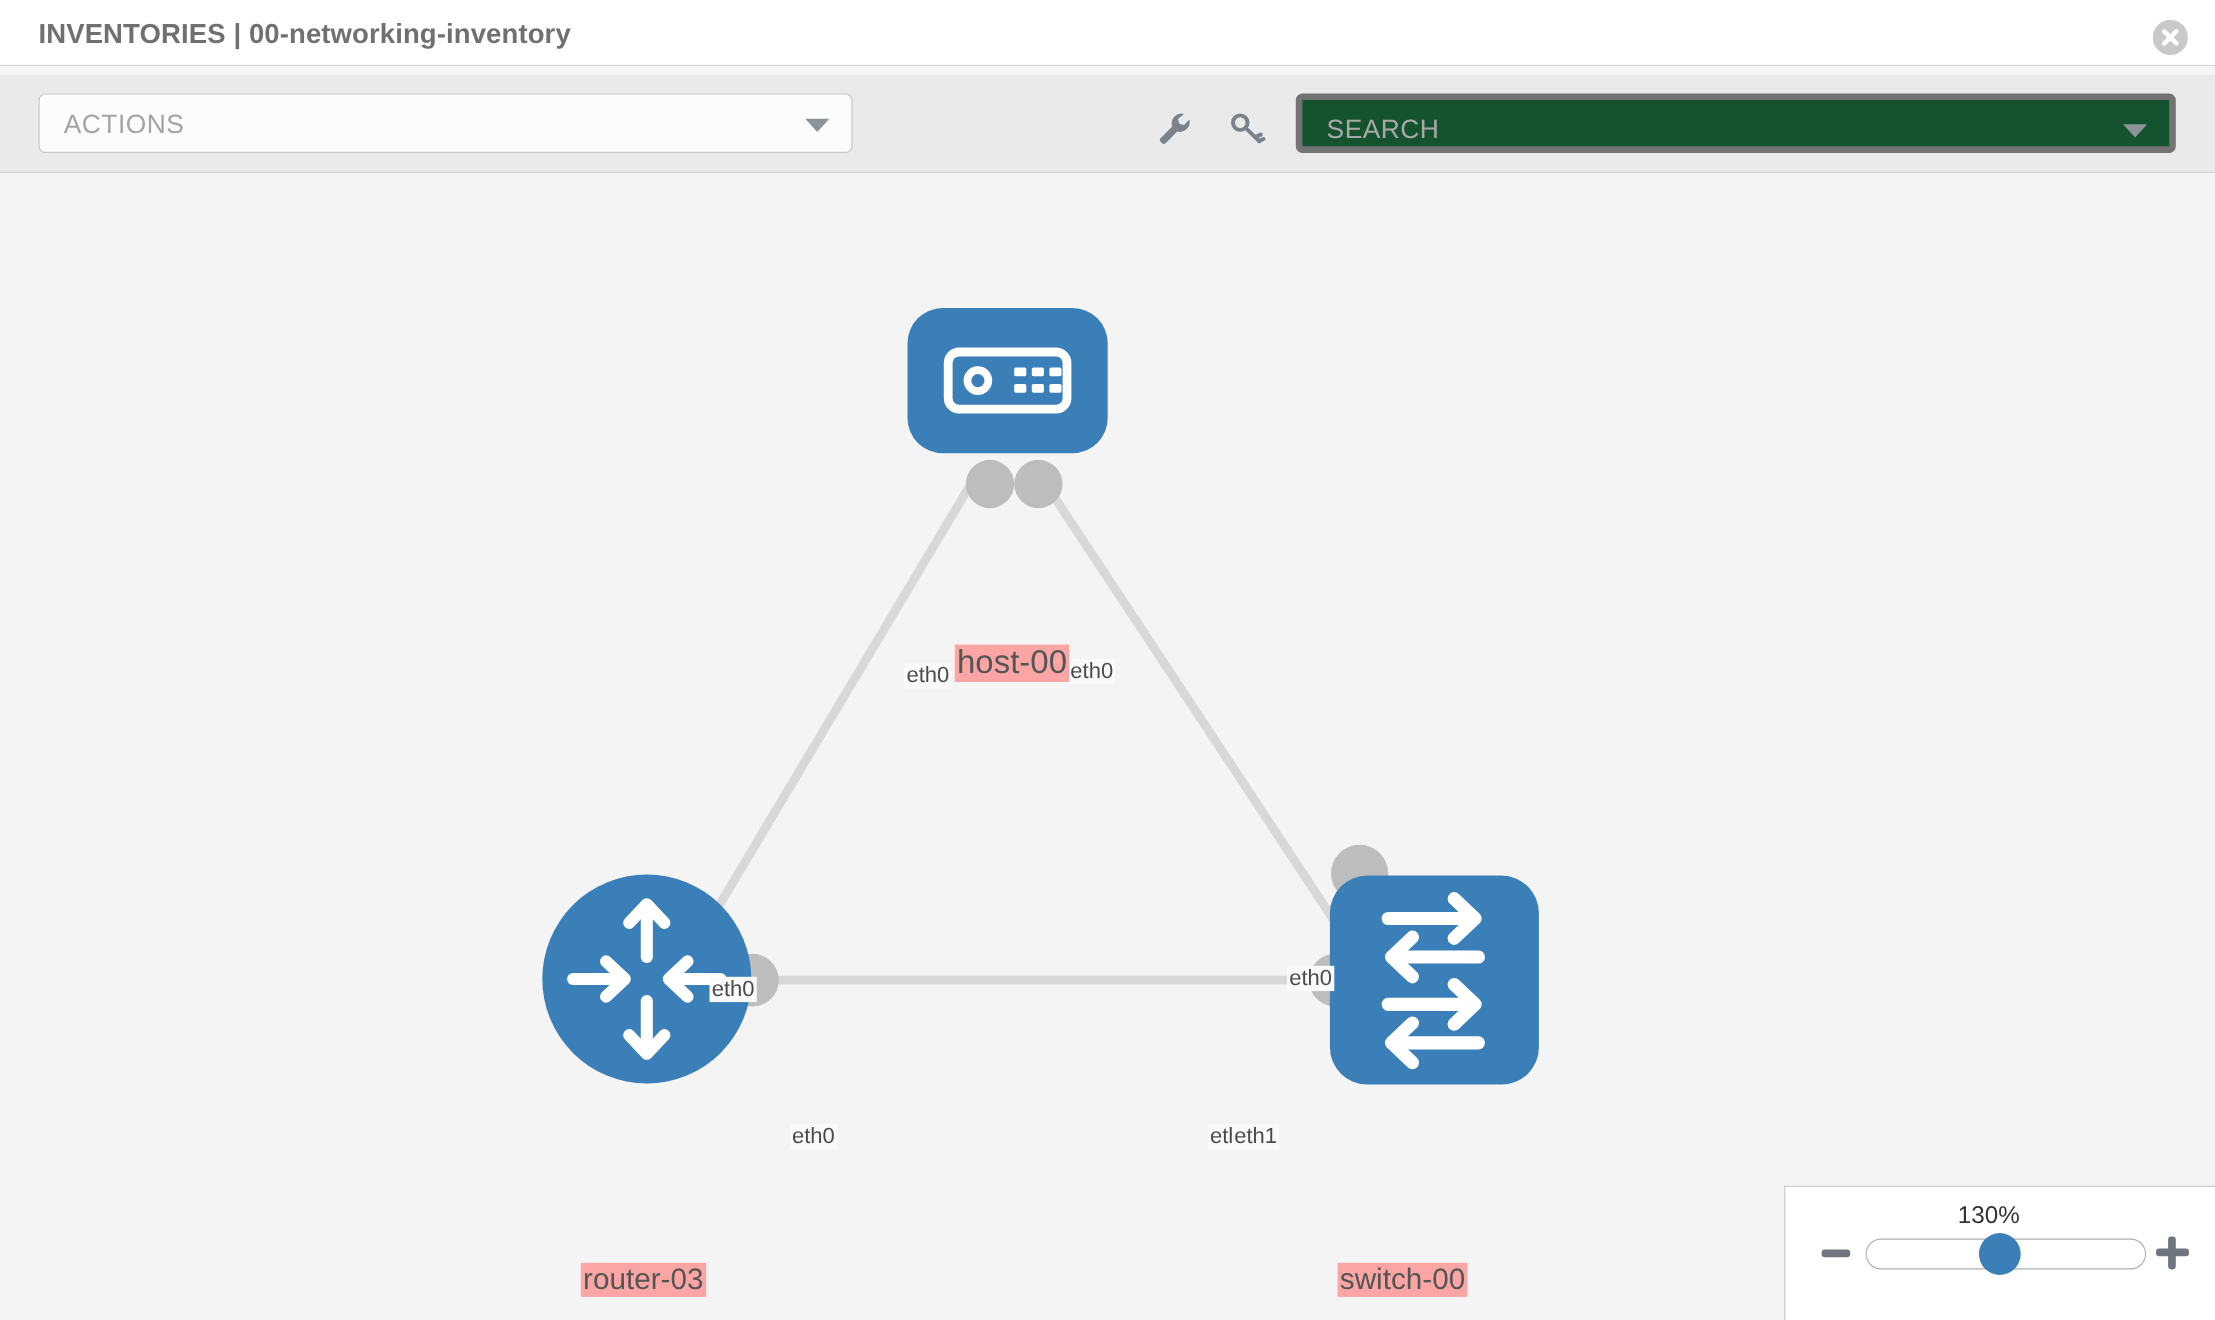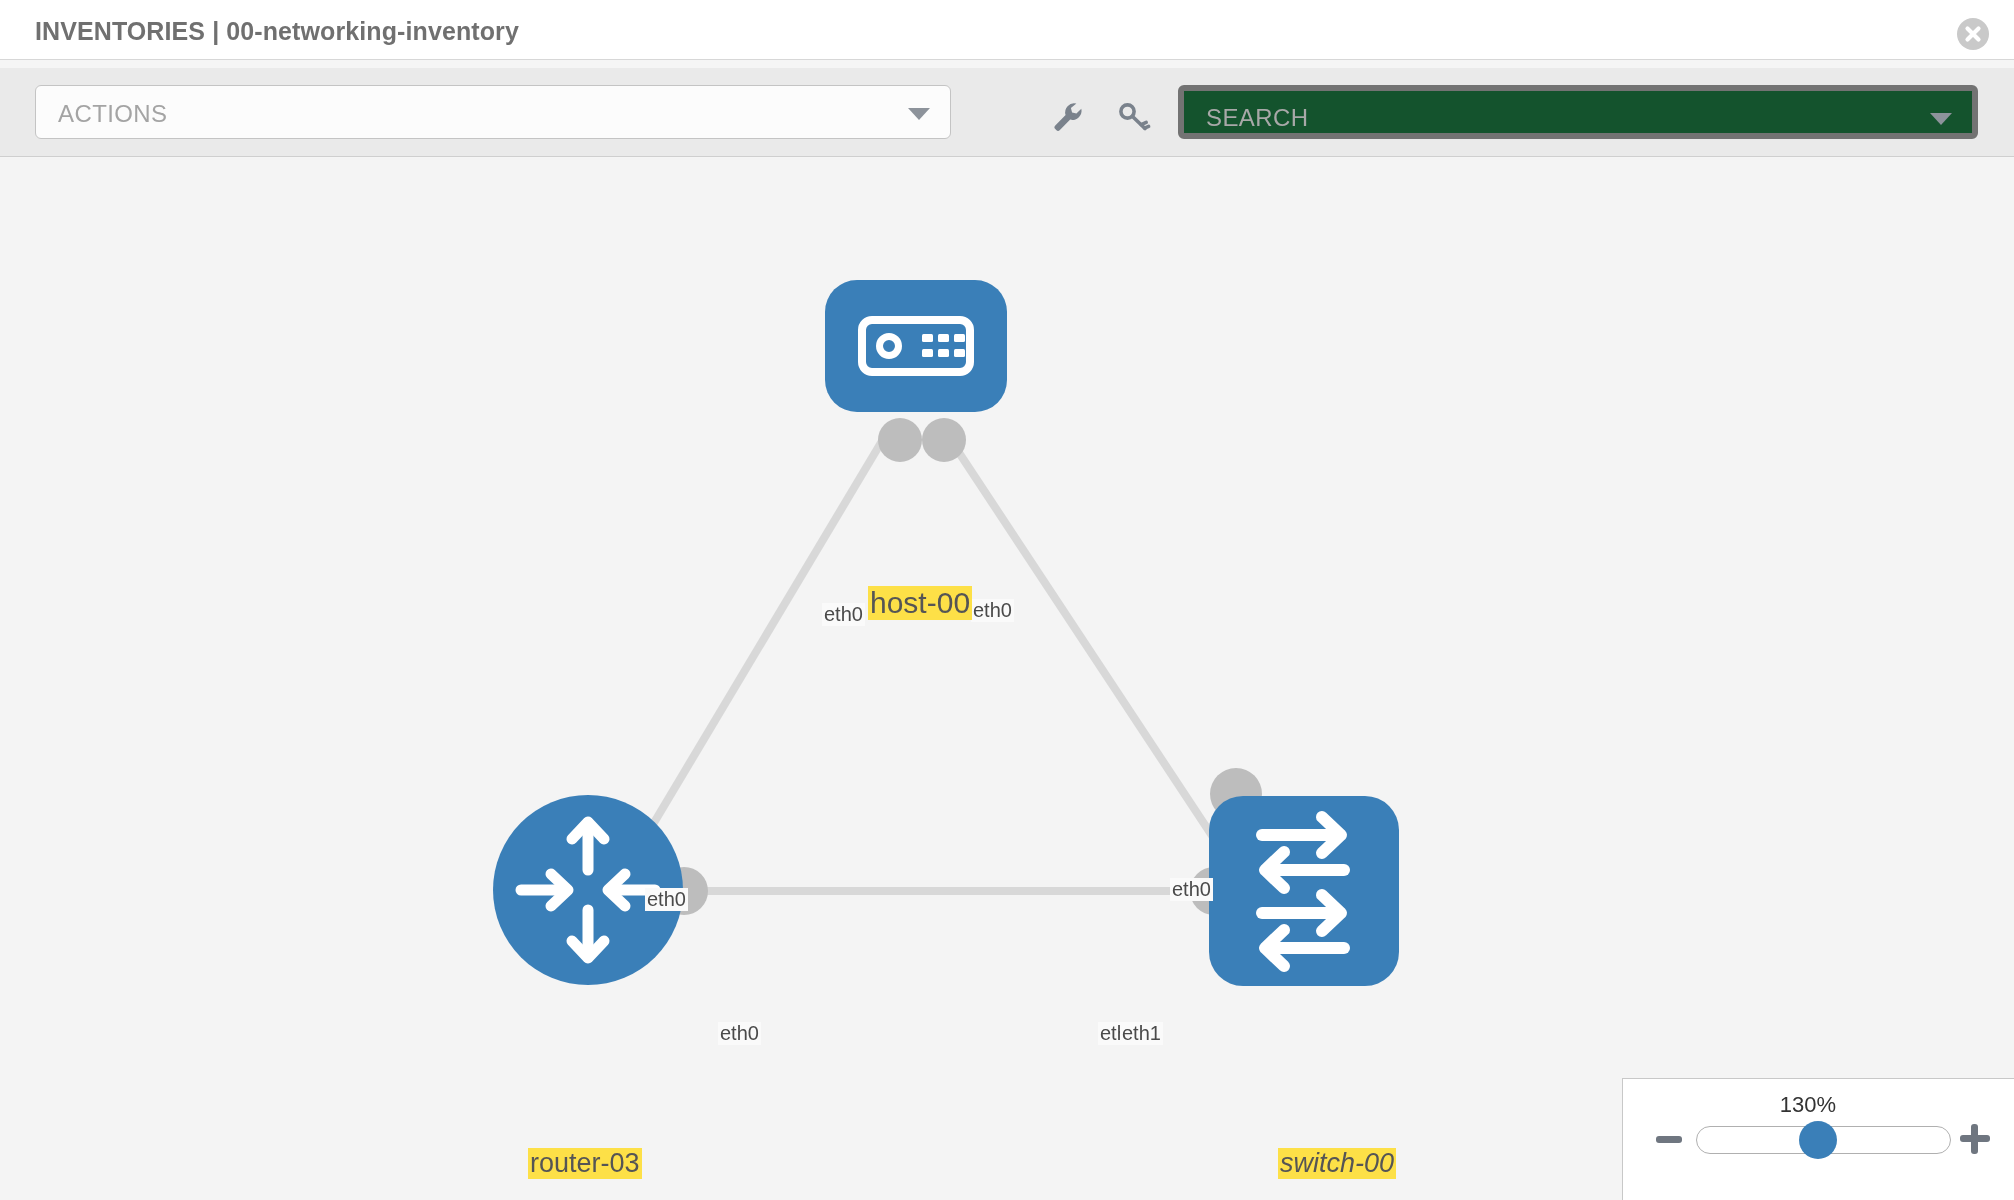--- a/index.html
+++ b/index.html
@@ -32,21 +32,21 @@
 
   
   #toolbar {
     position: absolute; left: 0; top: 68px;
     width: 2014px; height: 89px;
     background: #eaeaea;
     border-bottom: 1px solid #cfcfcf;
   }
   #actions-select {
     position: absolute; left: 35px; top: 17px;
-    width: 916px; height: 54px;
+    width: 740px; height: 54px;
     background: #fcfcfc;
     border: 1px solid #c4c4c4;
     border-radius: 6px;
   }
   #actions-label {
     position: absolute; left: 22px; top: 14px;
     font-size: 24px; color: #a4a4a4;
     letter-spacing: 0.4px;
   }
   .caret-down {
@@ -86,21 +86,21 @@
     width: 2014px; height: 1042px;
     background: #f4f4f4;
     overflow: hidden;
   }
   #topology-svg { position: absolute; left: 0; top: 0; }
 
   .node-label {
     position: absolute;
     font-size: 27px;
     color: #555555;
-    background: #fde047;
+    background: #fca5a5;
     white-space: nowrap;
     padding: 0 2px;
   }
   .iface-label {
     position: absolute;
     font-size: 20px;
     color: #4a4a4a;
     background: #fafafa;
     white-space: nowrap;
     padding: 0 2px;
@@ -266,21 +266,21 @@
 
   <div class="iface-label" style="left:822px; top:445px;">eth0</div>
   <div class="iface-label" style="left:971px; top:441px;">eth0</div>
   <div class="iface-label" style="left:645px; top:730px;">eth0</div>
   <div class="iface-label" style="left:1170px; top:720px;">eth0</div>
   <div class="iface-label" style="left:718px; top:864px;">eth0</div>
   <div class="iface-label" style="left:1098px; top:864px;">eth0</div>
   <div class="iface-label" style="left:1120px; top:864px;">eth1</div>
 
   <div class="node-label" style="left:528px; top:990px;">router-03</div>
-  <div class="node-label" style="left:1278px; top:990px;font-style:italic;">switch-00</div>
+  <div class="node-label" style="left:1216px; top:990px;">switch-00</div>
   <div class="node-label" style="left:868px; top:428px; font-size:30px;">host-00</div>
 
   <div id="zoom-panel" style="left:1622px; top:920px;">
     <div id="zoom-value">130%</div>
     <div id="zoom-minus"></div>
     <div id="zoom-slider-track"></div>
     <div id="zoom-slider-thumb"></div>
     <div id="zoom-plus"></div>
   </div>
 

